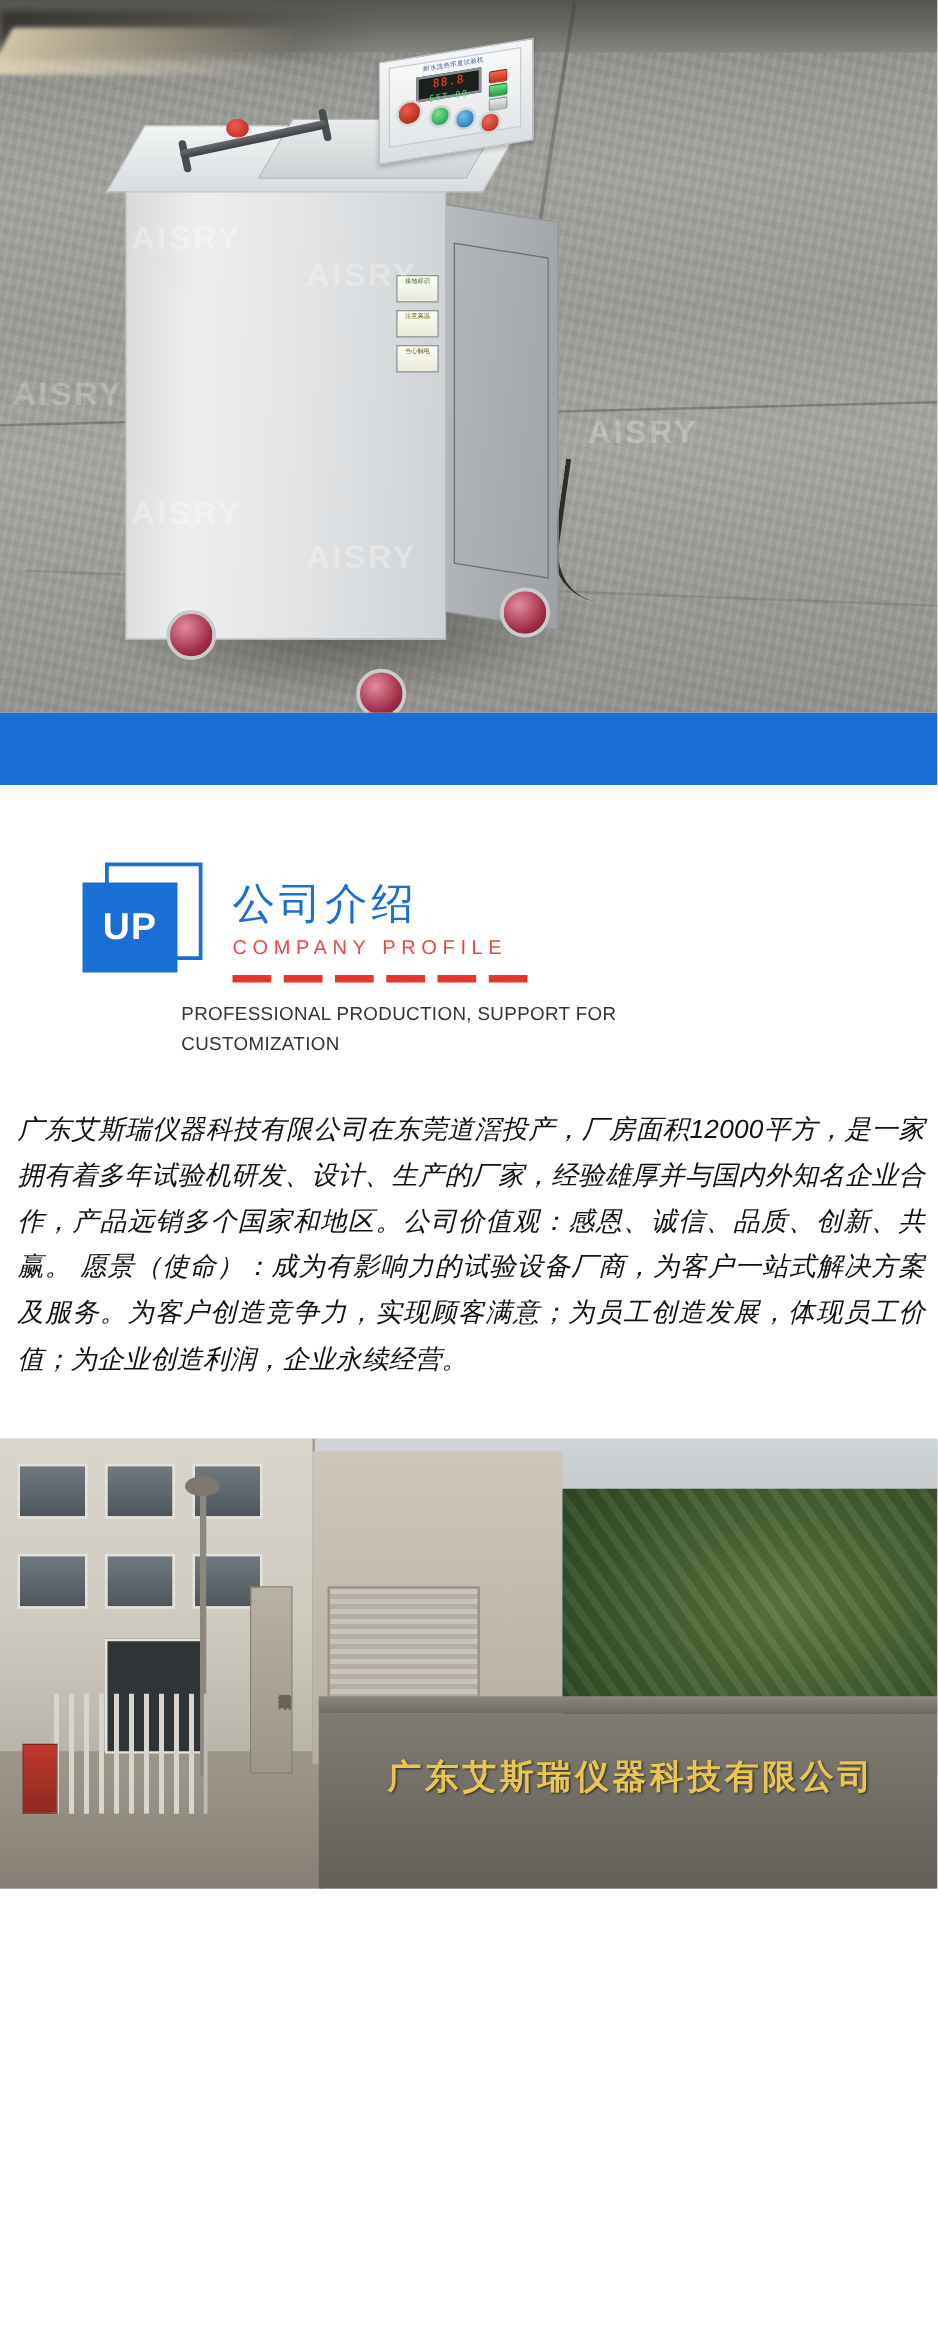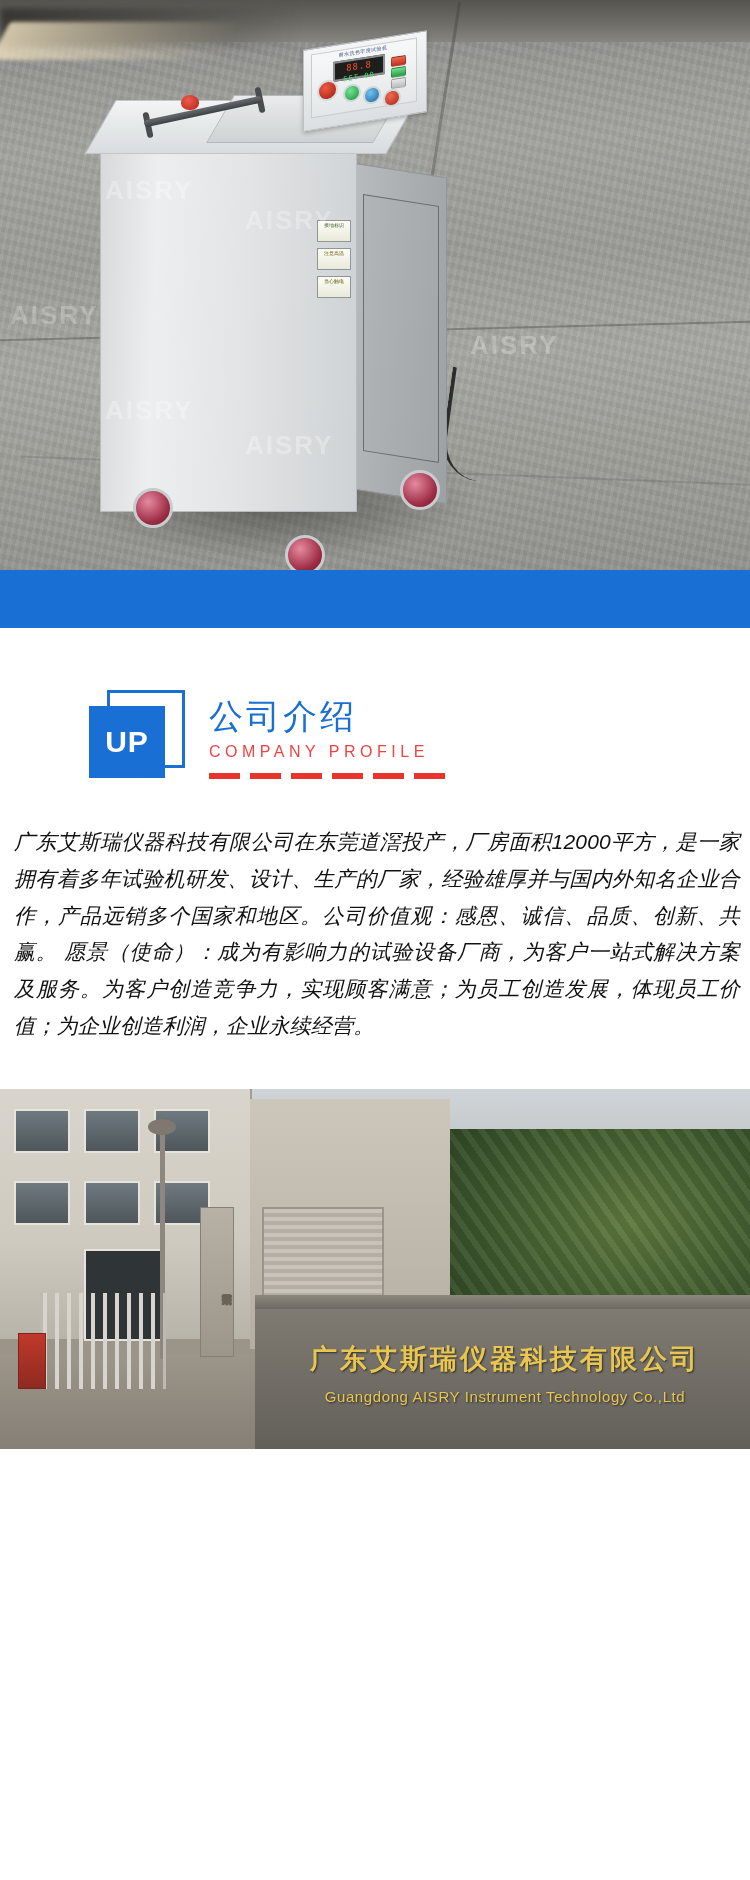--- a/index.html
+++ b/index.html
@@ -279,22 +279,22 @@
     background: #1a6fd4;
   }
 
   
   .profile-section {
     padding: 62px 0 26px 0;
     background: #fff;
   }
   .profile-head {
     display: flex;
-    align-items: flex-start;
-    padding-left: 89px;
+    align-items: flex-end;
+    padding-left: 66px;
   }
   .up-logo {
     position: relative;
     width: 96px;
     height: 96px;
     flex: 0 0 96px;
   }
   .up-logo .sq-back {
     position: absolute;
     left: 18px; top: 0;
@@ -548,20 +548,21 @@
         <div class="dash-row">
           <i></i>
           <i></i>
           <i></i>
           <i></i>
           <i></i>
           <i></i>
         </div>
       </div>
     </div>
+    <div class="profile-sub">PROFESSIONAL PRODUCTION, SUPPORT FOR CUSTOMIZATION</div>
     <div class="profile-body">广东艾斯瑞仪器科技有限公司在东莞道滘投产，厂房面积12000平方，是一家拥有着多年试验机研发、设计、生产的厂家，经验雄厚并与国内外知名企业合作，产品远销多个国家和地区。公司价值观：感恩、诚信、品质、创新、共赢。 愿景（使命）：成为有影响力的试验设备厂商，为客户一站式解决方案及服务。为客户创造竞争力，实现顾客满意；为员工创造发展，体现员工价值；为企业创造利润，企业永续经营。</div>
   </div>
 
   <div class="building-photo">
     <div class="bp-sky"></div>
     <div class="bp-building-left">
       <div class="bp-win" style="left:14px; top:20px; width:52px; height:40px;"></div>
       <div class="bp-win" style="left:84px; top:20px; width:52px; height:40px;"></div>
       <div class="bp-win" style="left:154px; top:20px; width:52px; height:40px;"></div>
       <div class="bp-win" style="left:14px; top:92px; width:52px; height:40px;"></div>
@@ -574,16 +575,15 @@
     <div class="bp-greenery"></div>
     <div class="bp-ground"></div>
     <div class="bp-pole"></div>
     <div class="bp-lamp"></div>
     <div class="bp-gate"></div>
     <div class="bp-red-sign"></div>
     <div class="bp-banner">广东艾斯瑞仪器科技有限公司</div>
     <div class="bp-wall-top"></div>
     <div class="bp-wall"></div>
     <div class="bp-wall-cn">广东艾斯瑞仪器科技有限公司</div>
-    <div class="bp-wall-en">Guangdong AISRY Instrument Technology Co.,Ltd</div>
   </div>
 
 </div>
 
 </body></html>

